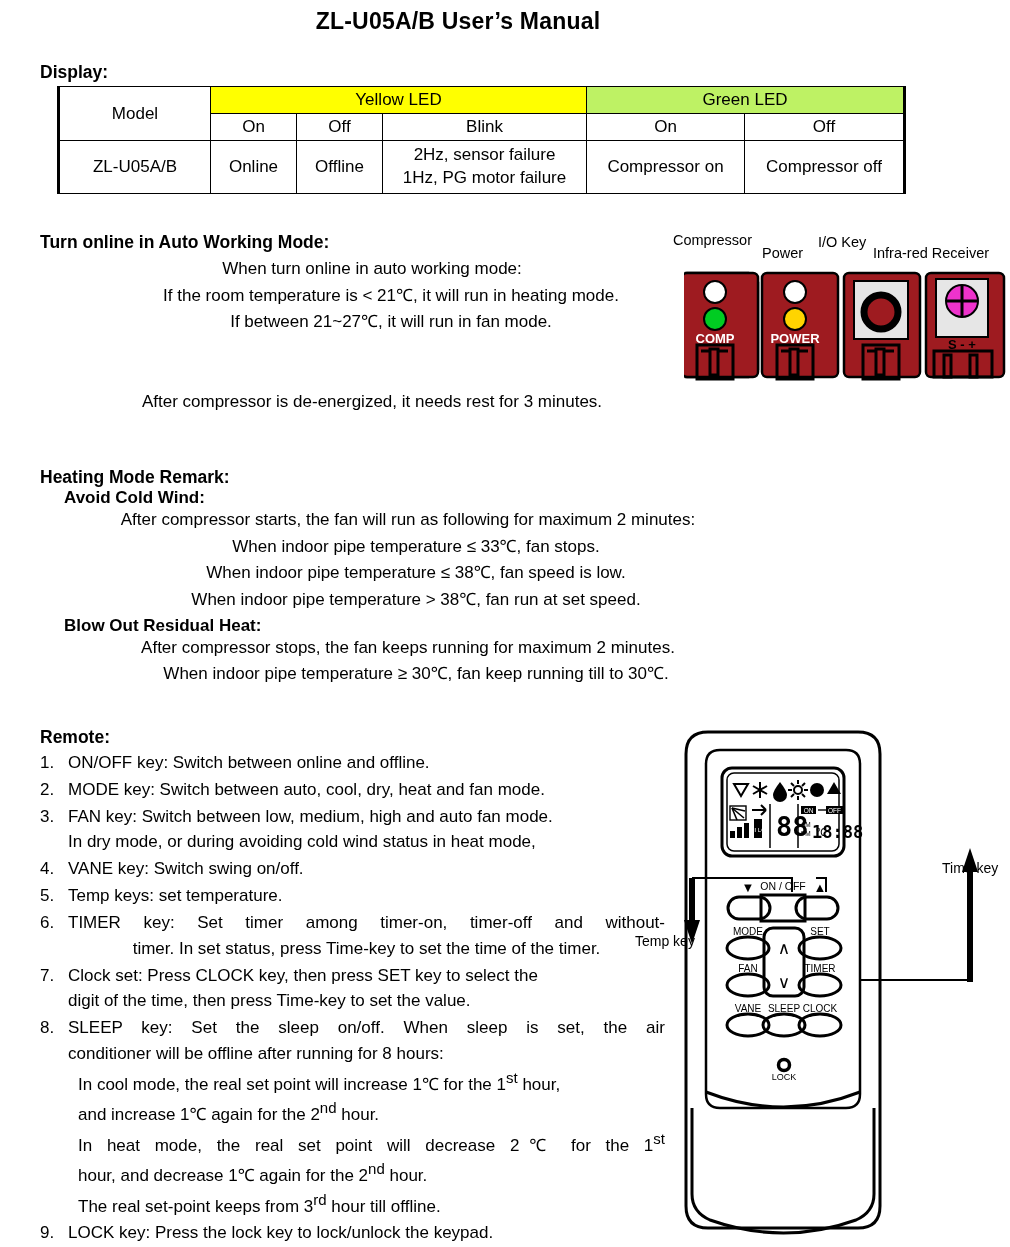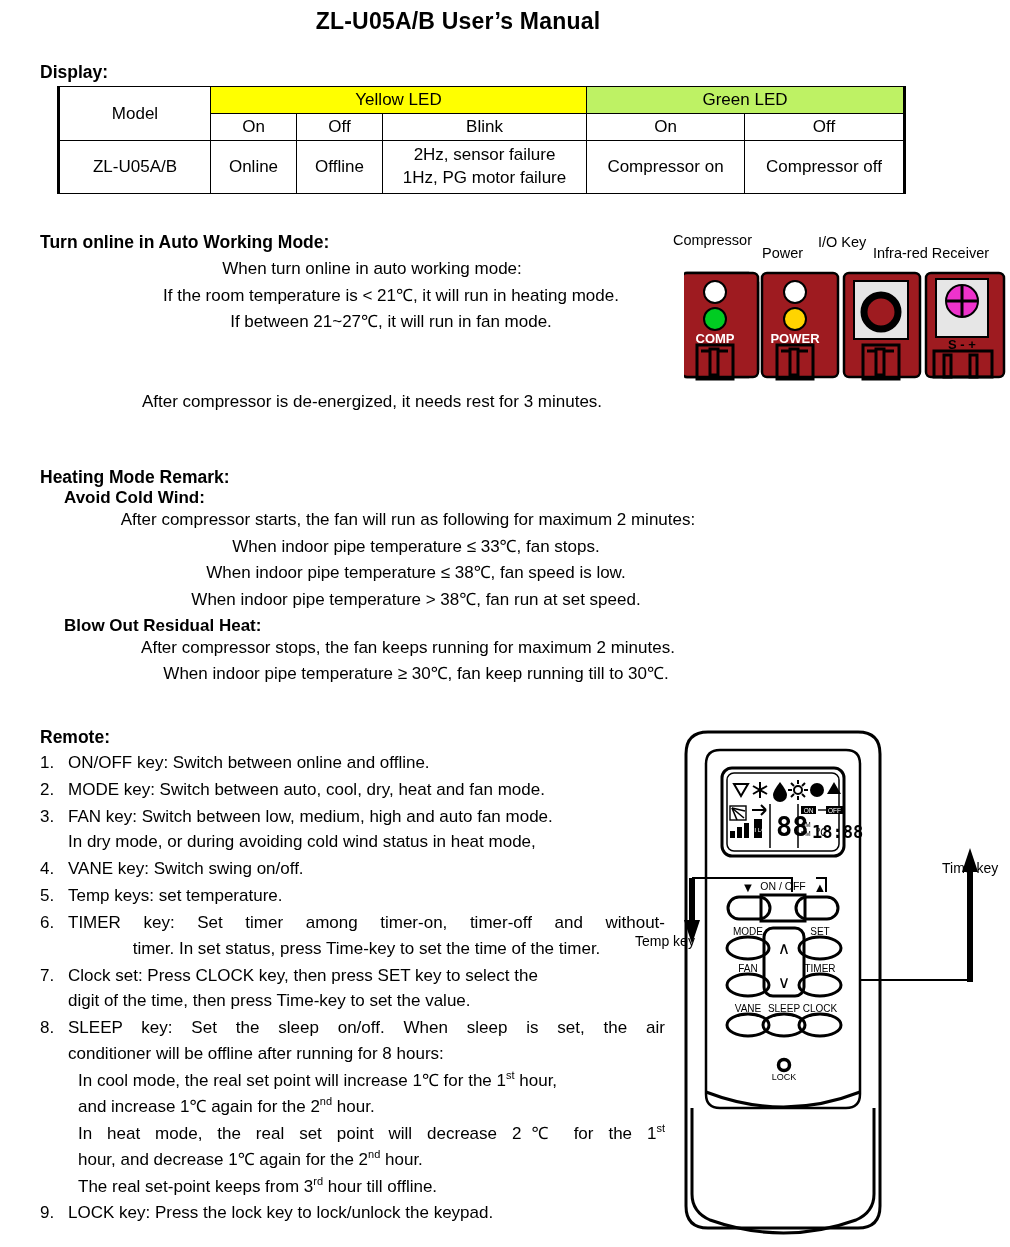--- a/index.html
+++ b/index.html
@@ -79,21 +79,21 @@
   ol.remote-list > li {
     position:relative;
     padding-left:28px;
     margin-bottom:1px;
     line-height:1.52;
   }
   ol.remote-list > li .num {
     position:absolute; left:0; top:0;
   }
   .sub-ind { margin-left:10px; display:block; }
-  sup { font-size:11px; vertical-align:super; }
+  sup { font-size:15px; vertical-align:super; }
 
   
   #pcb { position:absolute; left:670px; top:232px; width:340px; height:150px; }
   .pcb-label { position:absolute; font-size:14.5px; white-space:nowrap; }
 
   
   #remote { position:absolute; left:630px; top:720px; width:380px; height:520px; }
   .callout { position:absolute; font-size:14px; white-space:nowrap; }
 </style>
 </head>

